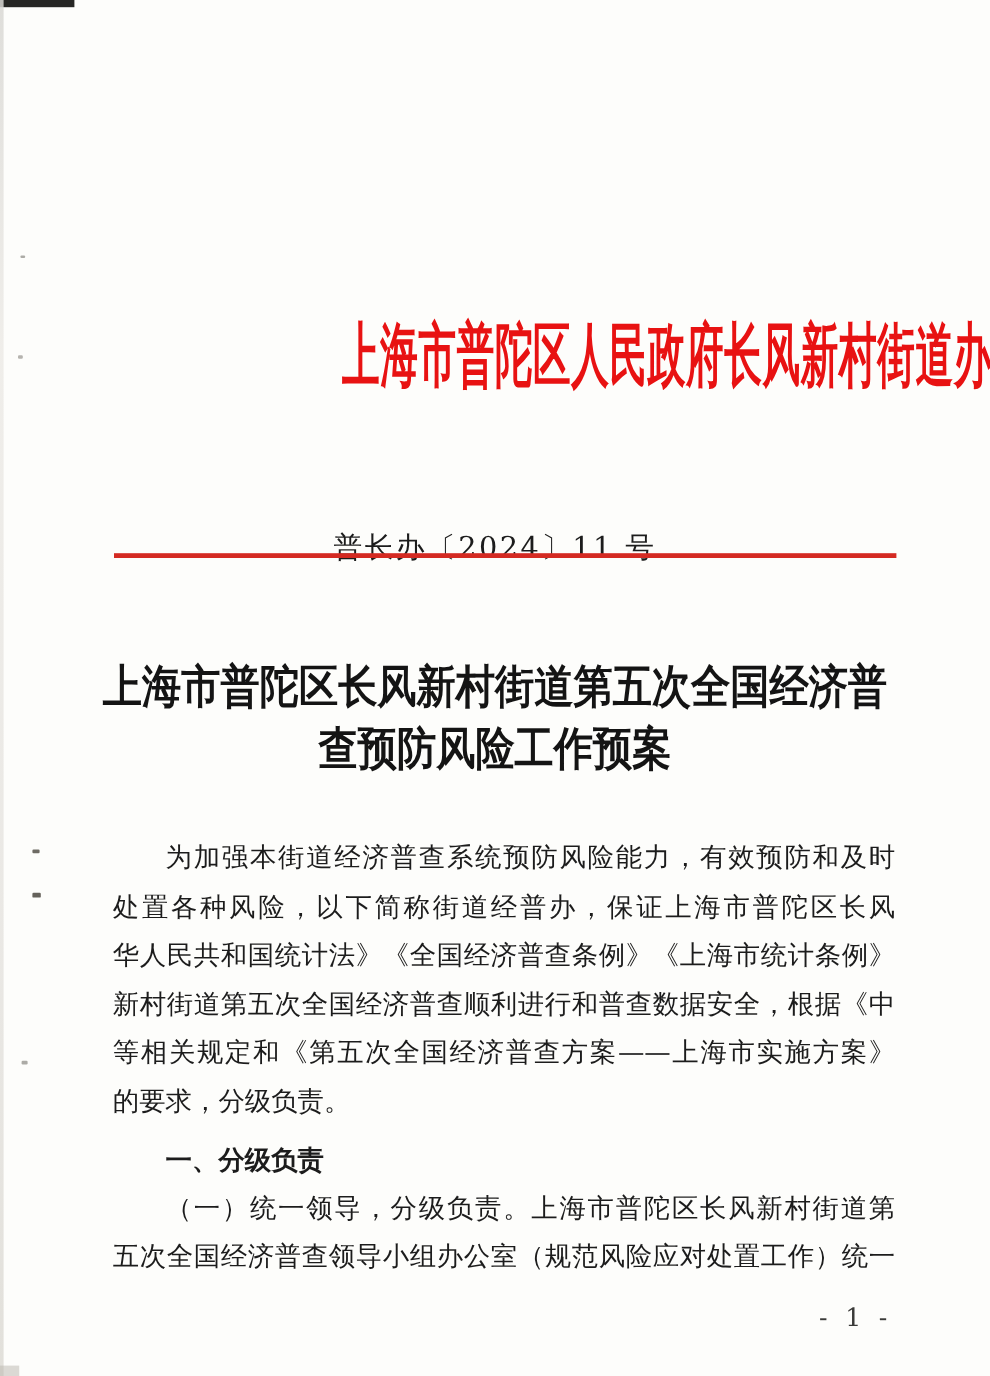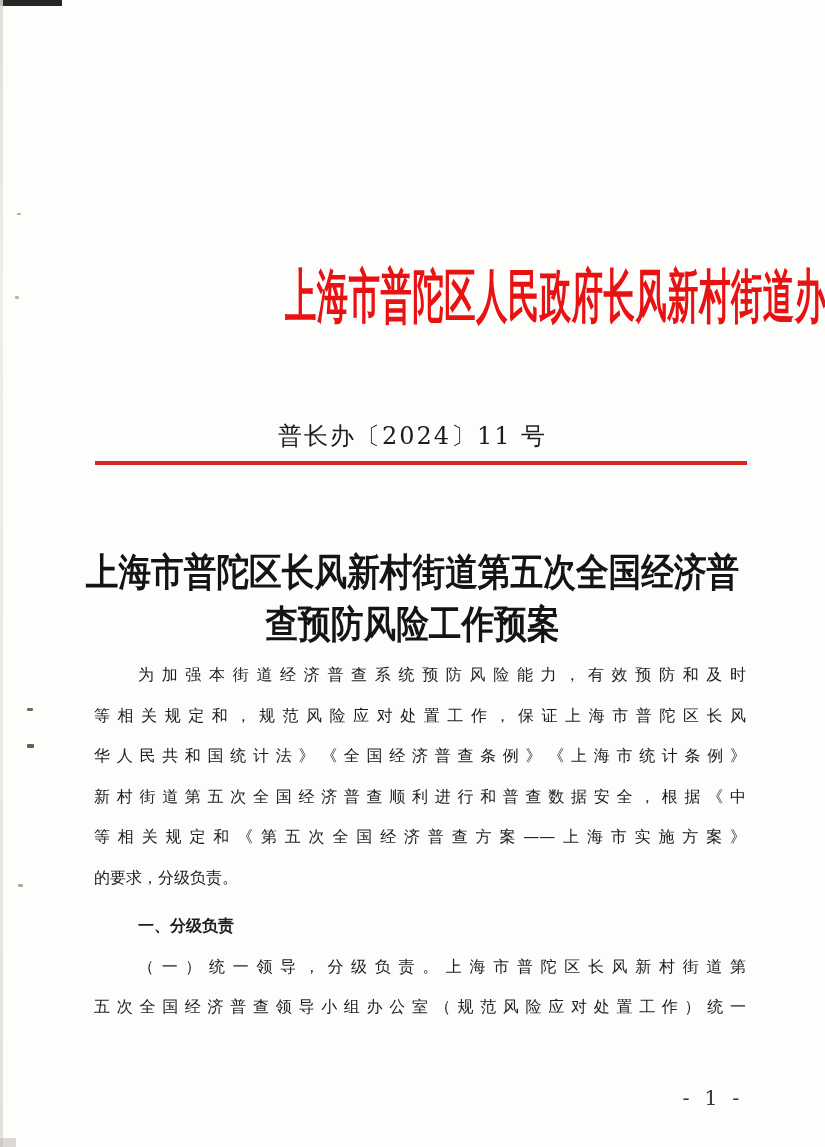--- a/index.html
+++ b/index.html
@@ -46,21 +46,21 @@
   .red-header-text {
     display: inline-block;
     font-size: 58px; font-weight: bold;
     color: var(--header-red, #e81212);
     transform: scaleX(0.54);
     transform-origin: 50% 50%;
     letter-spacing: 1px;
   }
 
   .doc-number {
-    position: absolute; left: 0; top: 420px;
+    position: absolute; left: 0; top: 440px;
     width: 825px; text-align: center;
     font-size: 24px; color: var(--text-black, #1c1c1c);
     letter-spacing: 2px;
   }
 
   .red-line {
     position: absolute; left: 95px; top: 461px;
     width: 652px; height: 4px;
     background: var(--separator-red, #d42a22);
   }
@@ -75,23 +75,23 @@
     display: block;
     font-size: 38px; font-weight: bold;
     color: #141414;
     white-space: nowrap;
     transform: scaleX(0.86);
     transform-origin: 50% 50%;
   }
 
   
   .body-text {
-    position: absolute; left: 94px; top: 655px;
+    position: absolute; left: 94px; top: 696px;
     width: 652px;
-    font-size: 16px; line-height: 40.5px;
+    font-size: 22px; line-height: 40.5px;
     color: var(--text-black, #1c1c1c);
   }
   .line {
     text-align: justify;
     text-align-last: justify;
   }
   .line.last-line {
     text-align-last: left;
   }
   .line.indent { text-indent: 44px; }
@@ -132,21 +132,21 @@
 
   <div class="red-line"></div>
 
   <div class="doc-title-wrap">
     <span class="doc-title-line">上海市普陀区长风新村街道第五次全国经济普</span>
     <span class="doc-title-line">查预防风险工作预案</span>
   </div>
 
   <div class="body-text">
     <div class="line indent">为加强本街道经济普查系统预防风险能力，有效预防和及时</div>
-    <div class="line">等相关规定和，规范风险应对处置工作，保证上海市普陀区长风</div>
+    <div class="line">处置各种风险，以下简称街道经普办，保证上海市普陀区长风</div>
     <div class="line">华人民共和国统计法》《全国经济普查条例》《上海市统计条例》</div>
     <div class="line">新村街道第五次全国经济普查顺利进行和普查数据安全，根据《中</div>
     <div class="line">等相关规定和《第五次全国经济普查方案——上海市实施方案》</div>
     <div class="line last-line">的要求，分级负责。</div>
     <div class="line section-heading indent">一、分级负责</div>
     <div class="line indent">
       <span class="bold">（一）统一领导，分级负责。</span><span>上海市普陀区长风新村街道第</span>
     </div>
     <div class="line">五次全国经济普查领导小组办公室（规范风险应对处置工作）统一</div>
   </div>

